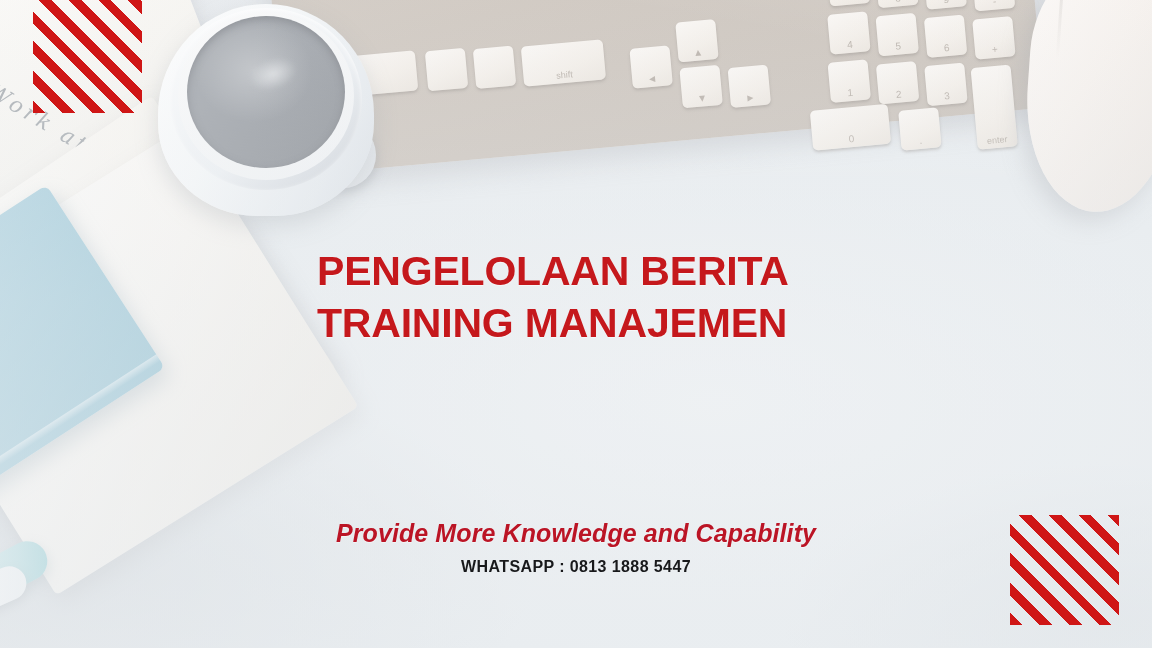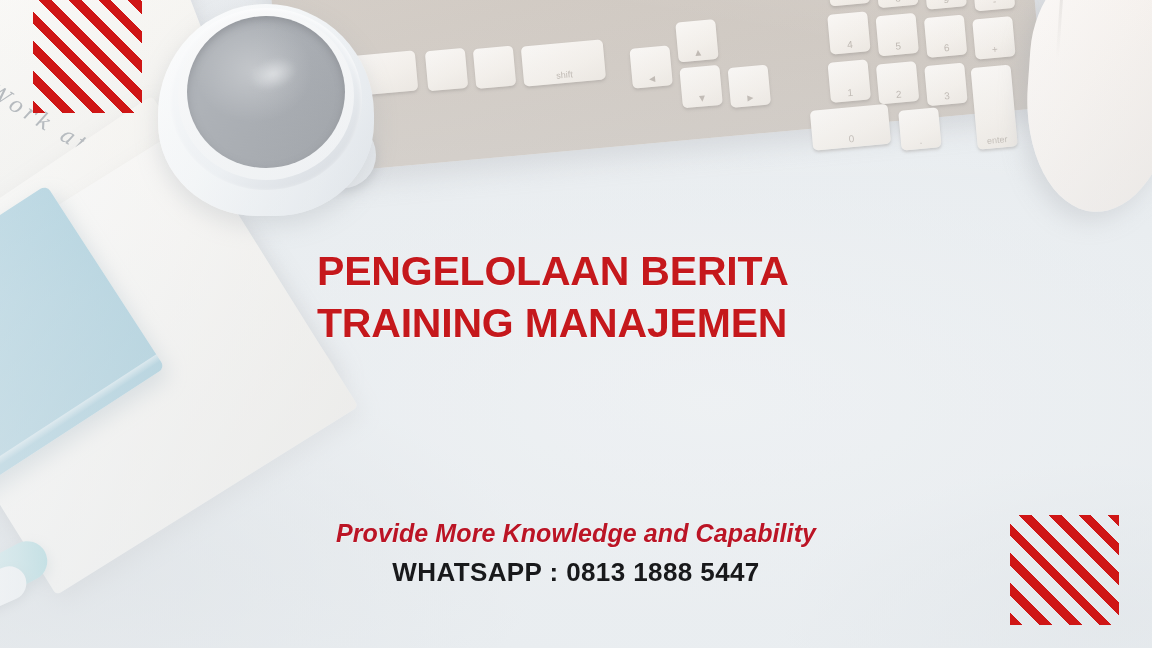--- a/index.html
+++ b/index.html
@@ -231,21 +231,21 @@
     font-size:25px;
     font-weight:bold;
     font-style:italic;
     letter-spacing:.1px;
     line-height:1.2;
     text-shadow:0 1px 1px rgba(255,255,255,.5);
   }
   .contact{
     margin-top:9px;
     color:#18191b;
-    font-size:26px;
+    font-size:16px;
     font-weight:bold;
     letter-spacing:.4px;
     line-height:1.2;
   }
 </style>
 </head>
 <body>
 
 <div class="banner">
 

